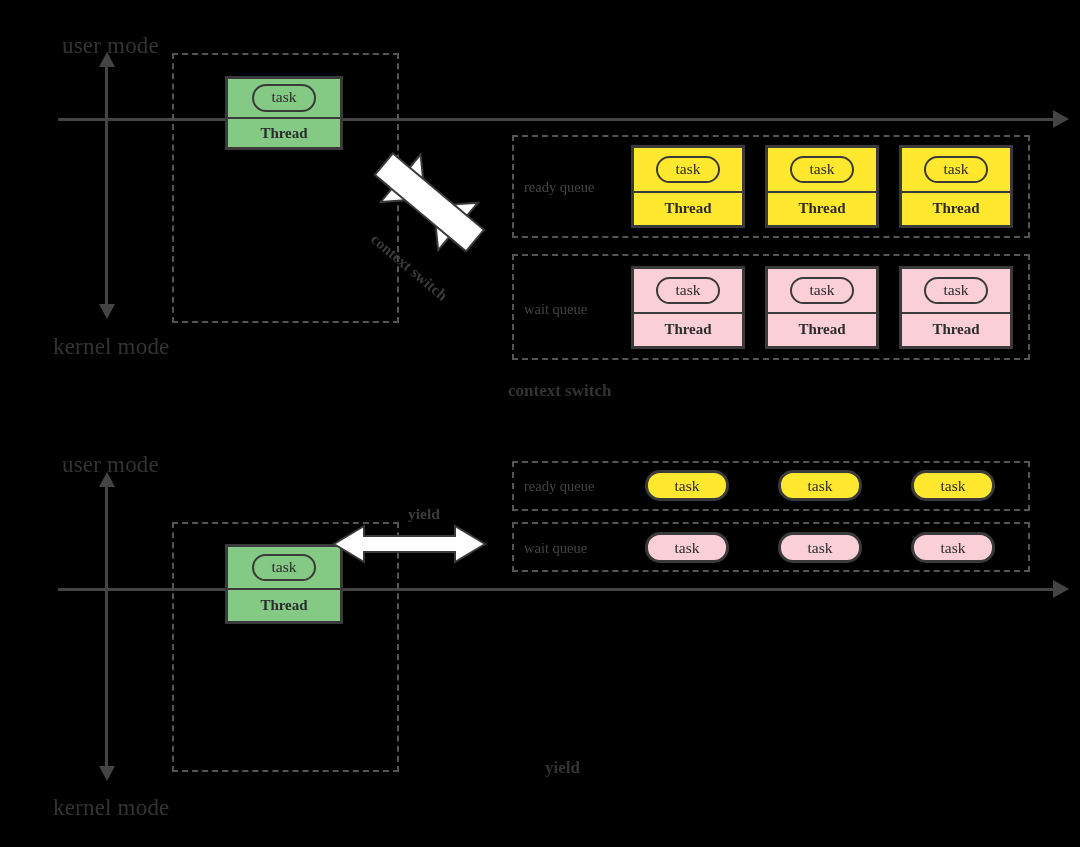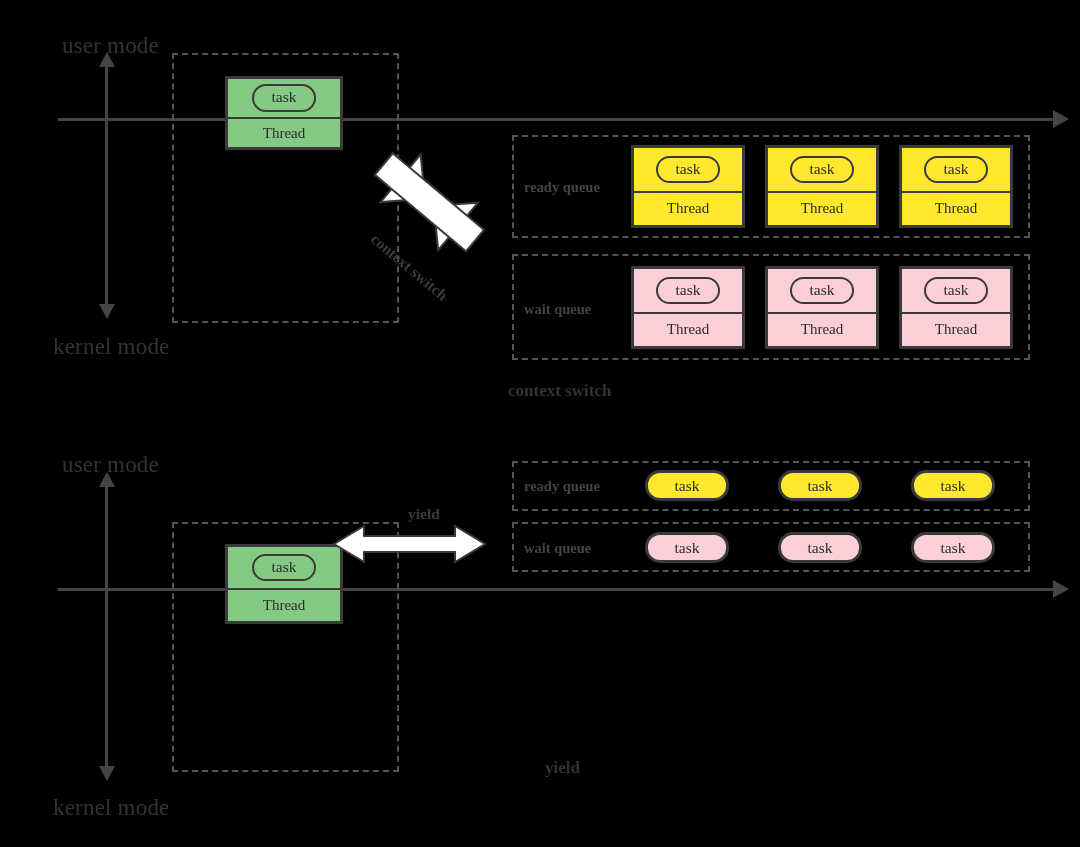--- a/index.html
+++ b/index.html
@@ -31,21 +31,21 @@
   .caption {
     position: absolute;
     font-size: 17px;
     font-weight: bold;
     color: #333333;
     white-space: nowrap;
   }
   .queue-label {
     position: absolute;
     font-size: 14.5px;
-    font-weight: bold;
+    font-weight: normal;
     color: #444444;
     white-space: nowrap;
   }
   .hline {
     position: absolute;
     height: 3px;
     background: #444444;
   }
   .vline {
     position: absolute;
@@ -99,21 +99,21 @@
     border-bottom: 2.5px solid #3a3a3a;
   }
   .thread-card .thread-area {
     flex: 1 1 auto;
     display: flex;
     align-items: center;
     justify-content: center;
   }
   .thread-card .thread-text {
     font-size: 15px;
-    font-weight: normal;
+    font-weight: bold;
     color: #2b2b2b;
   }
   .task-pill-inner {
     box-sizing: border-box;
     border: 2.5px solid #3a3a3a;
     border-radius: 14px;
     padding: 1px 18px 3px 18px;
     font-size: 15.5px;
     color: #2b2b2b;
     line-height: 1.25;

